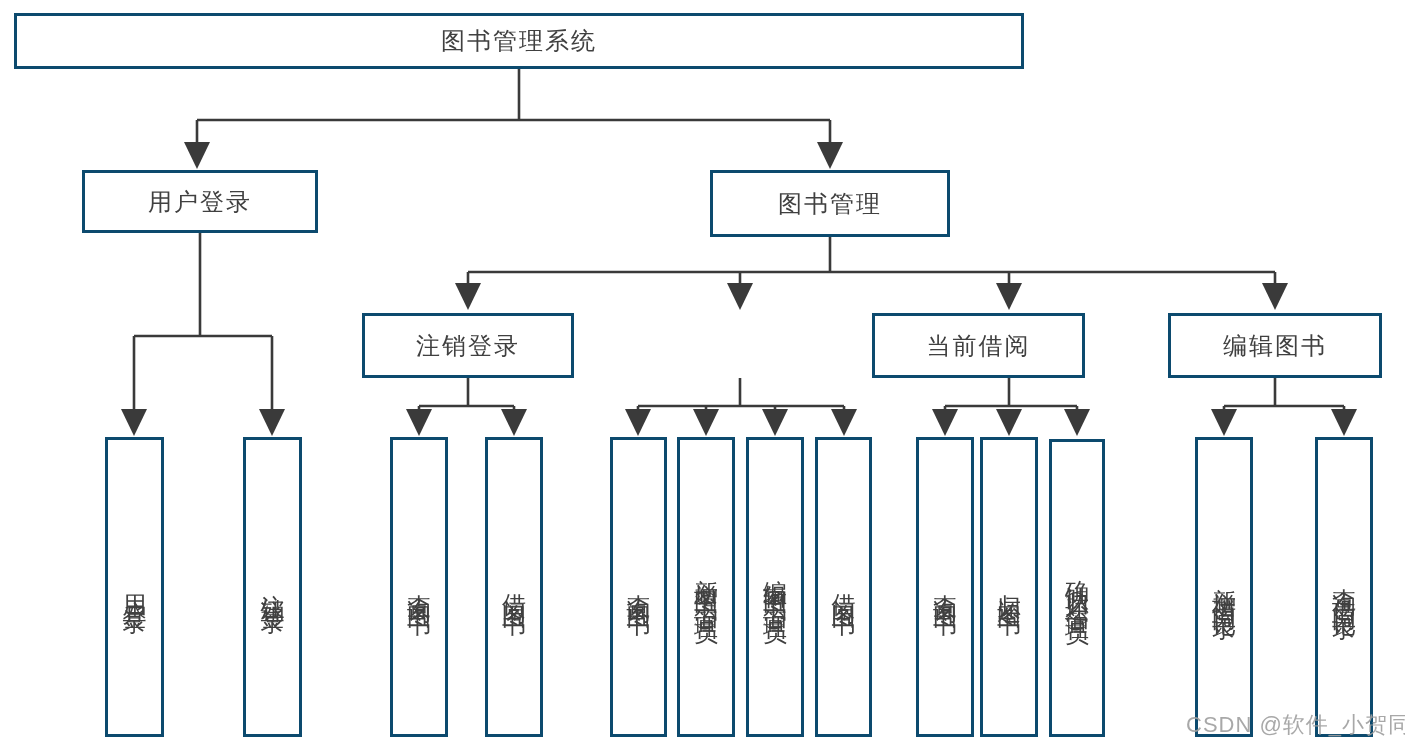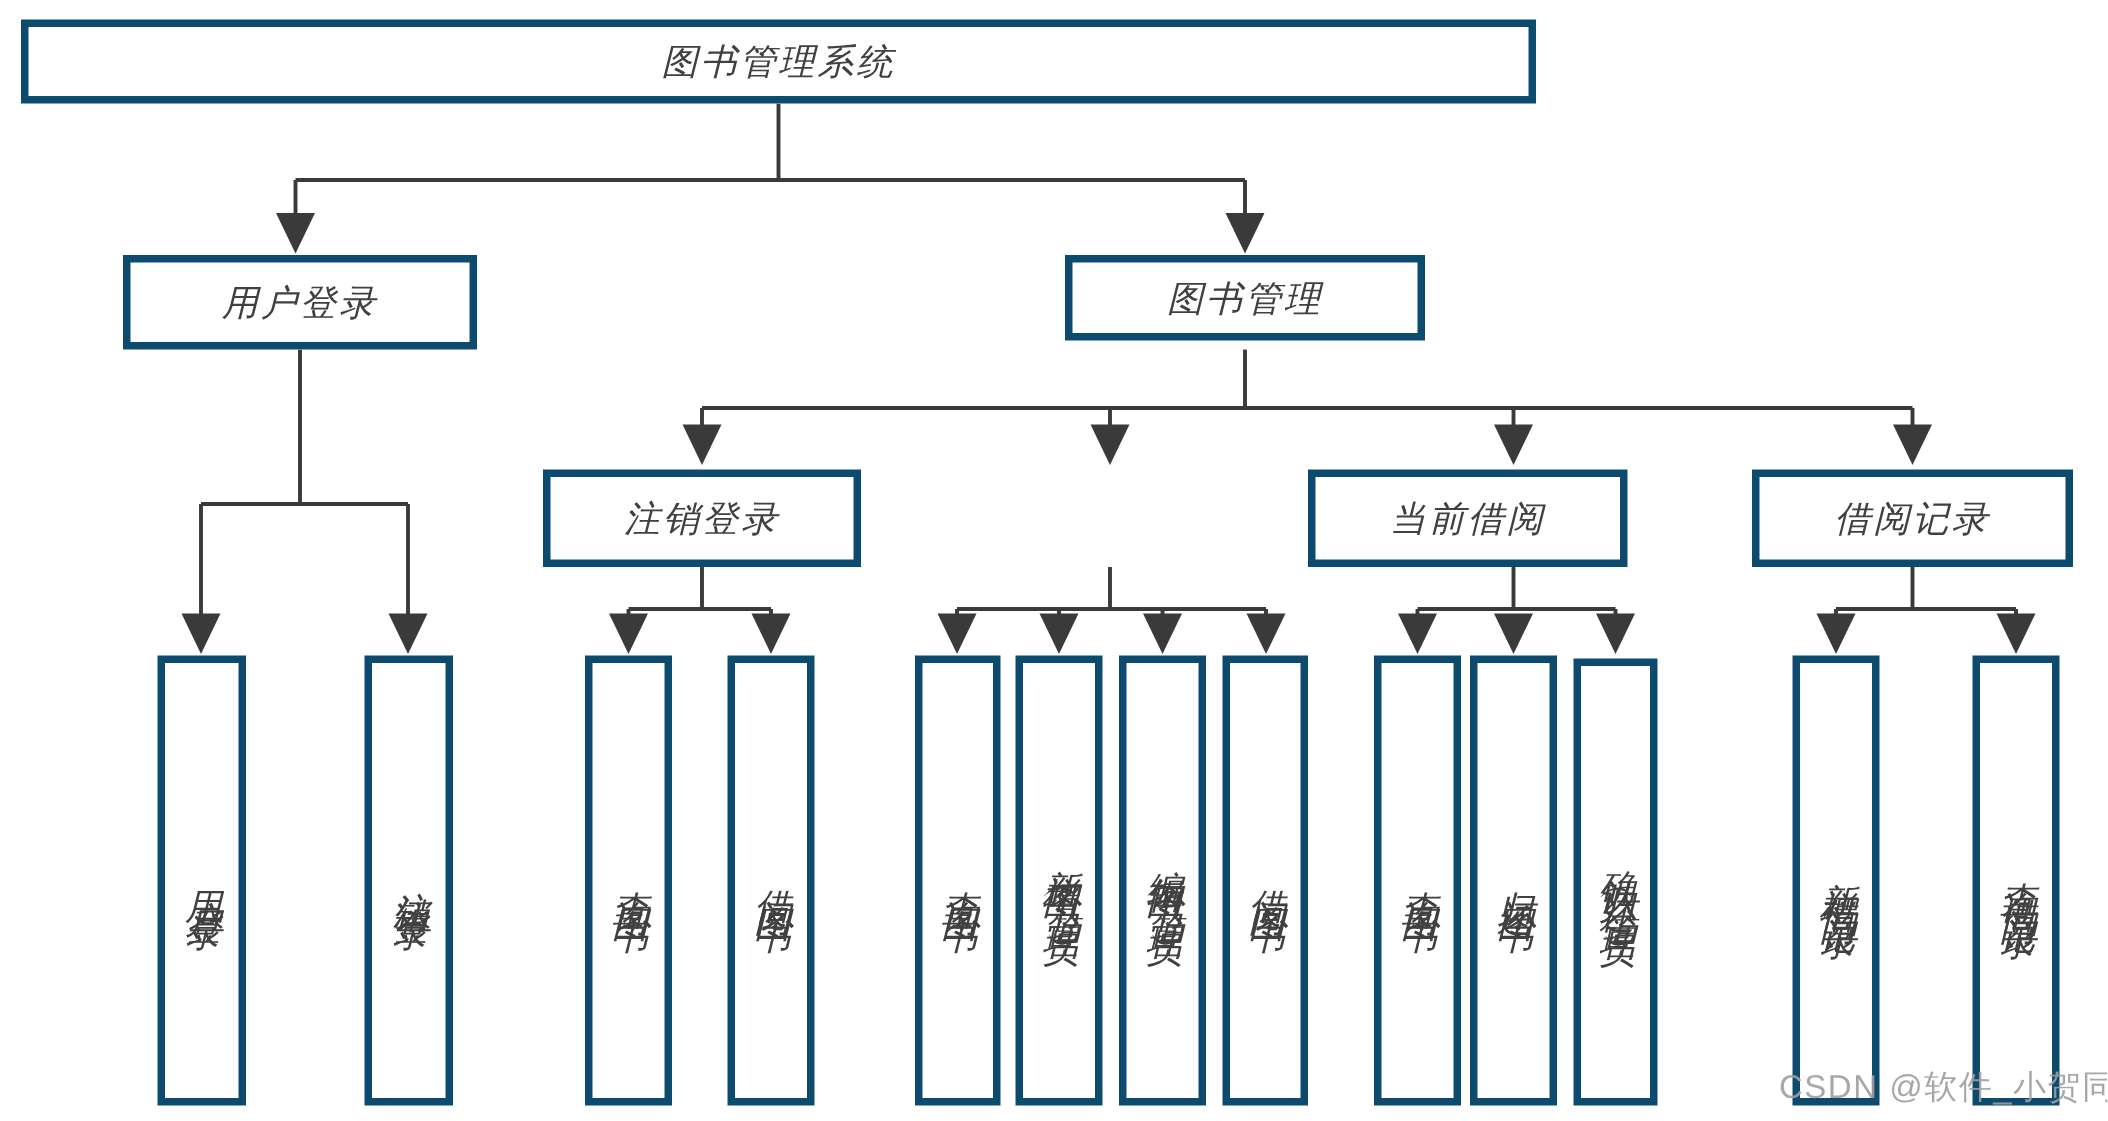--- a/index.html
+++ b/index.html
@@ -19,27 +19,26 @@
     position: absolute;
     left: 0; top: 0;
     width: 1405px;
     height: 747px;
     z-index: 1;
   }
   .node {
     position: absolute;
     box-sizing: border-box;
     background: #ffffff;
-    border: 5px solid #0c4a6e;
+    border: 3px solid #0c4a6e;
     color: #404040;
     display: flex;
     align-items: center;
     justify-content: center;
     z-index: 2;
-    font-style: italic;
   }
   .hbox {
     font-size: 24px;
     letter-spacing: 2px;
     white-space: nowrap;
   }
   .vbox .vtext {
     writing-mode: vertical-rl;
     text-orientation: mixed;
     font-size: 24px;
@@ -131,32 +130,32 @@
     </g>
   </svg>
 
   <div class="node hbox" style="left:14px; top:13px; width:1010px; height:56px;">
     <span>图书管理系统</span>
   </div>
 
   <div class="node hbox" style="left:82px; top:170px; width:236px; height:63px;">
     <span>用户登录</span>
   </div>
-  <div class="node hbox" style="left:710px; top:170px; width:240px; height:57px;">
+  <div class="node hbox" style="left:710px; top:170px; width:240px; height:67px;">
     <span>图书管理</span>
   </div>
 
   <div class="node hbox" style="left:362px; top:313px; width:212px; height:65px;">
     <span>注销登录</span>
   </div>
   <div class="node hbox" style="left:872px; top:313px; width:213px; height:65px;">
     <span>当前借阅</span>
   </div>
   <div class="node hbox" style="left:1168px; top:313px; width:214px; height:65px;">
-    <span>借阅记录</span>
+    <span>编辑图书</span>
   </div>
 
   <div class="node vbox" style="left:105px; top:437px; width:59px; height:300px;">
     <span class="vtext">用户登录</span>
   </div>
   <div class="node vbox" style="left:243px; top:437px; width:59px; height:300px;">
     <span class="vtext">注销登录</span>
   </div>
 
   <div class="node vbox" style="left:390px; top:437px; width:58px; height:300px;">

